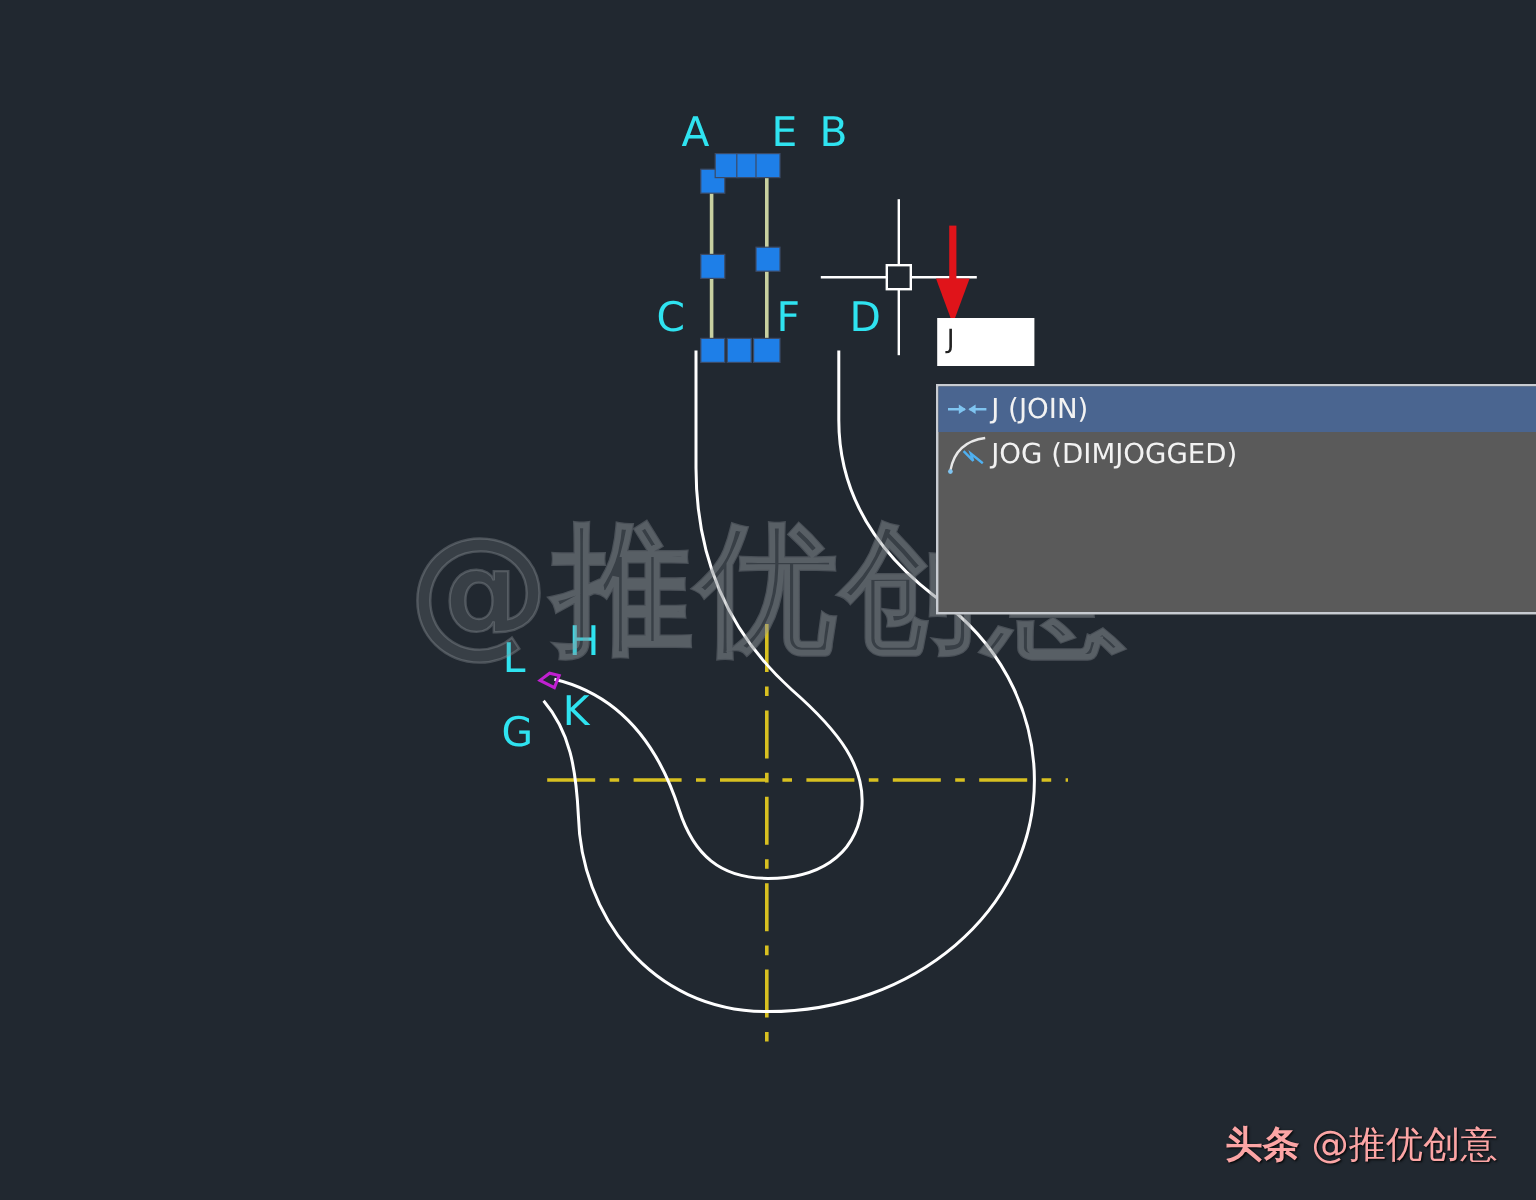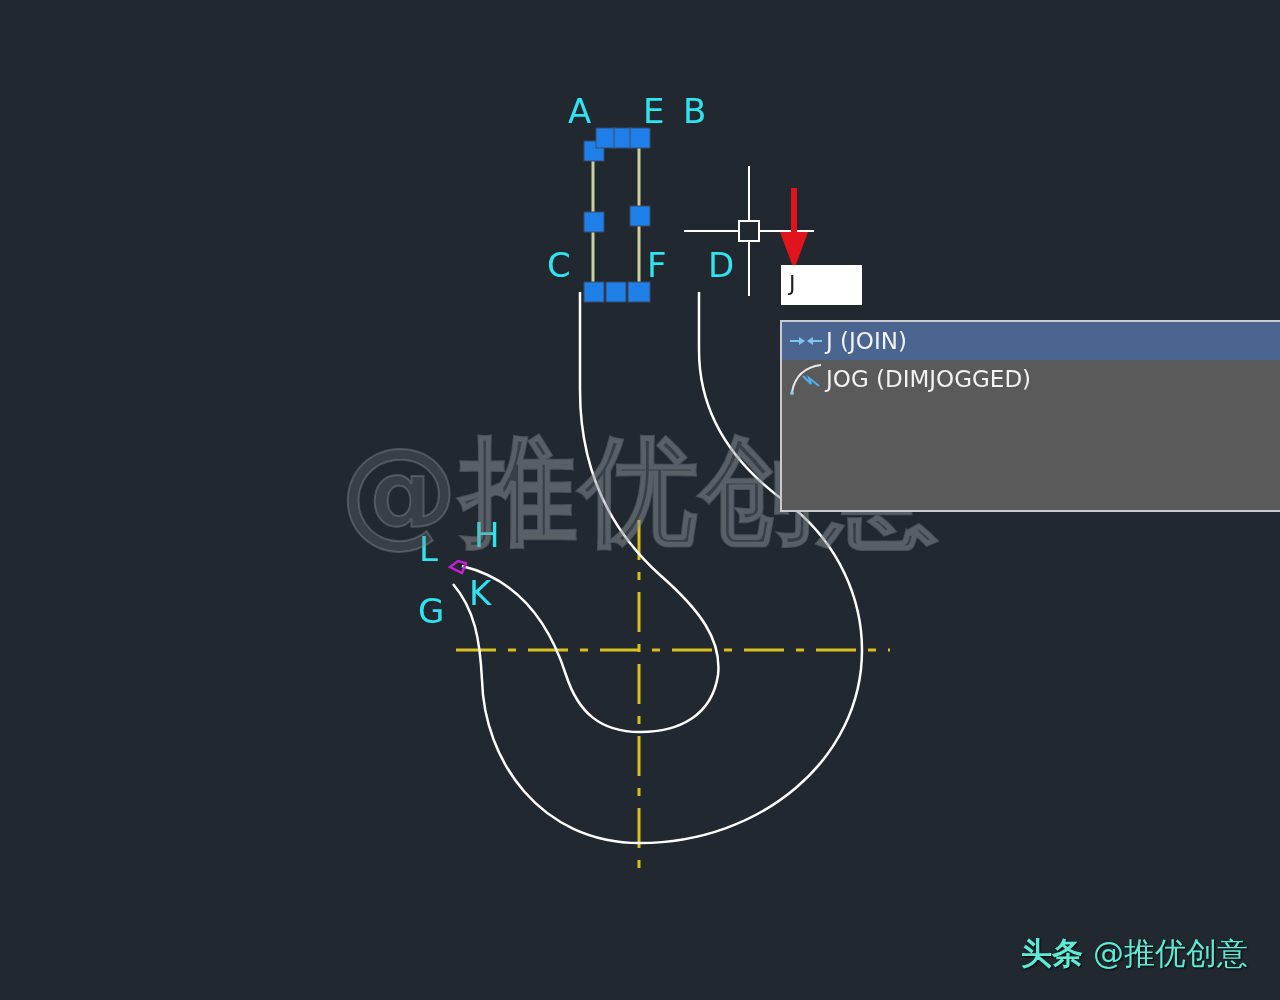--- a/index.html
+++ b/index.html
@@ -34,21 +34,21 @@
   }
   .menu-item {
     height: 38px; display: flex; align-items: center;
     color: #f2f2f2; font-size: 23px; padding-left: 6px;
     font-family: "DejaVu Sans", sans-serif; white-space: nowrap;
   }
   .menu-item.selected { background: #4a6590; }
   .menu-item .ico { width: 36px; height: 34px; display: flex; align-items: center; justify-content: center; margin-right: 2px; }
   .footer-brand {
     position: absolute; right: 32px; top: 933px;
-    color: #5eead4; font-size: 31px; font-family: "DejaVu Sans", sans-serif;
+    color: #fca5a5; font-size: 31px; font-family: "DejaVu Sans", sans-serif;
     text-shadow: 1px 1px 2px #000;
     margin-left: 16px;
   }
   .footer-brand .b1 { font-weight: bold; margin-right: 10px; }
 </style>
 </head>
 <body>
 
 <svg id="canvas" viewBox="0 0 1280 1000" xmlns="http://www.w3.org/2000/svg">
 

